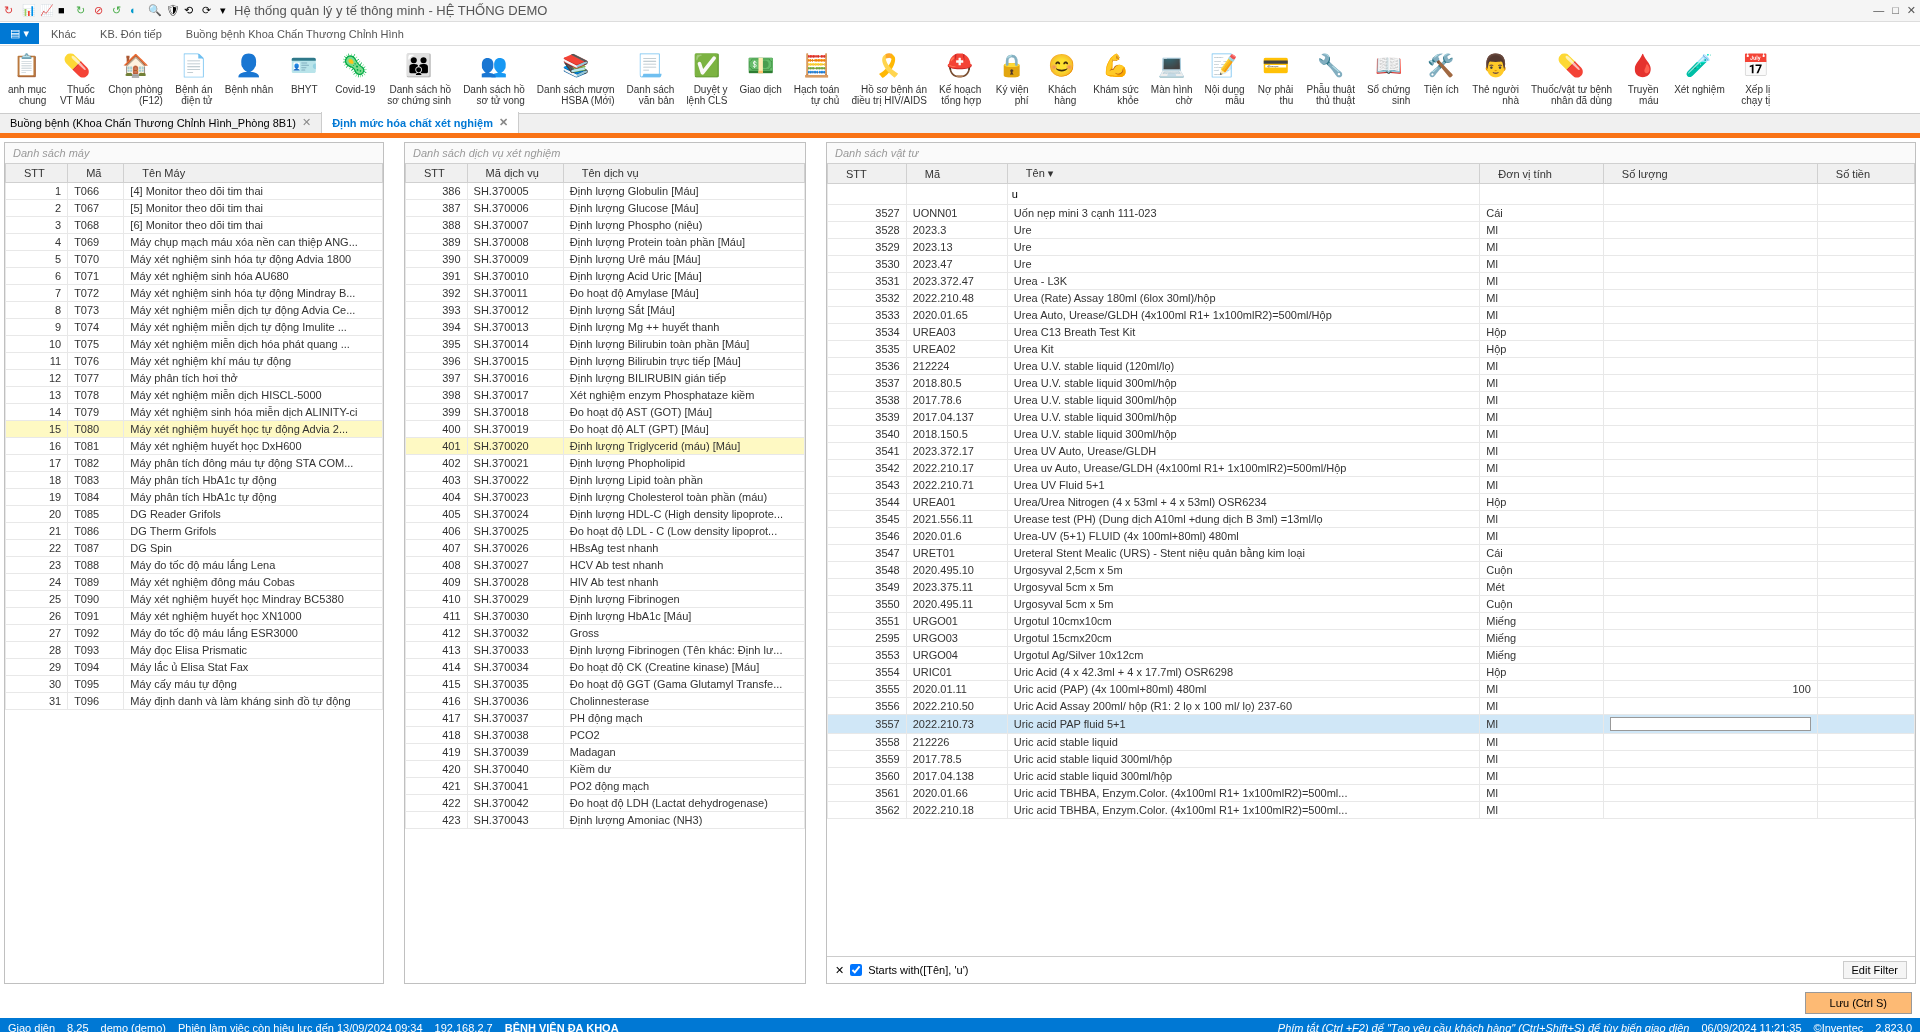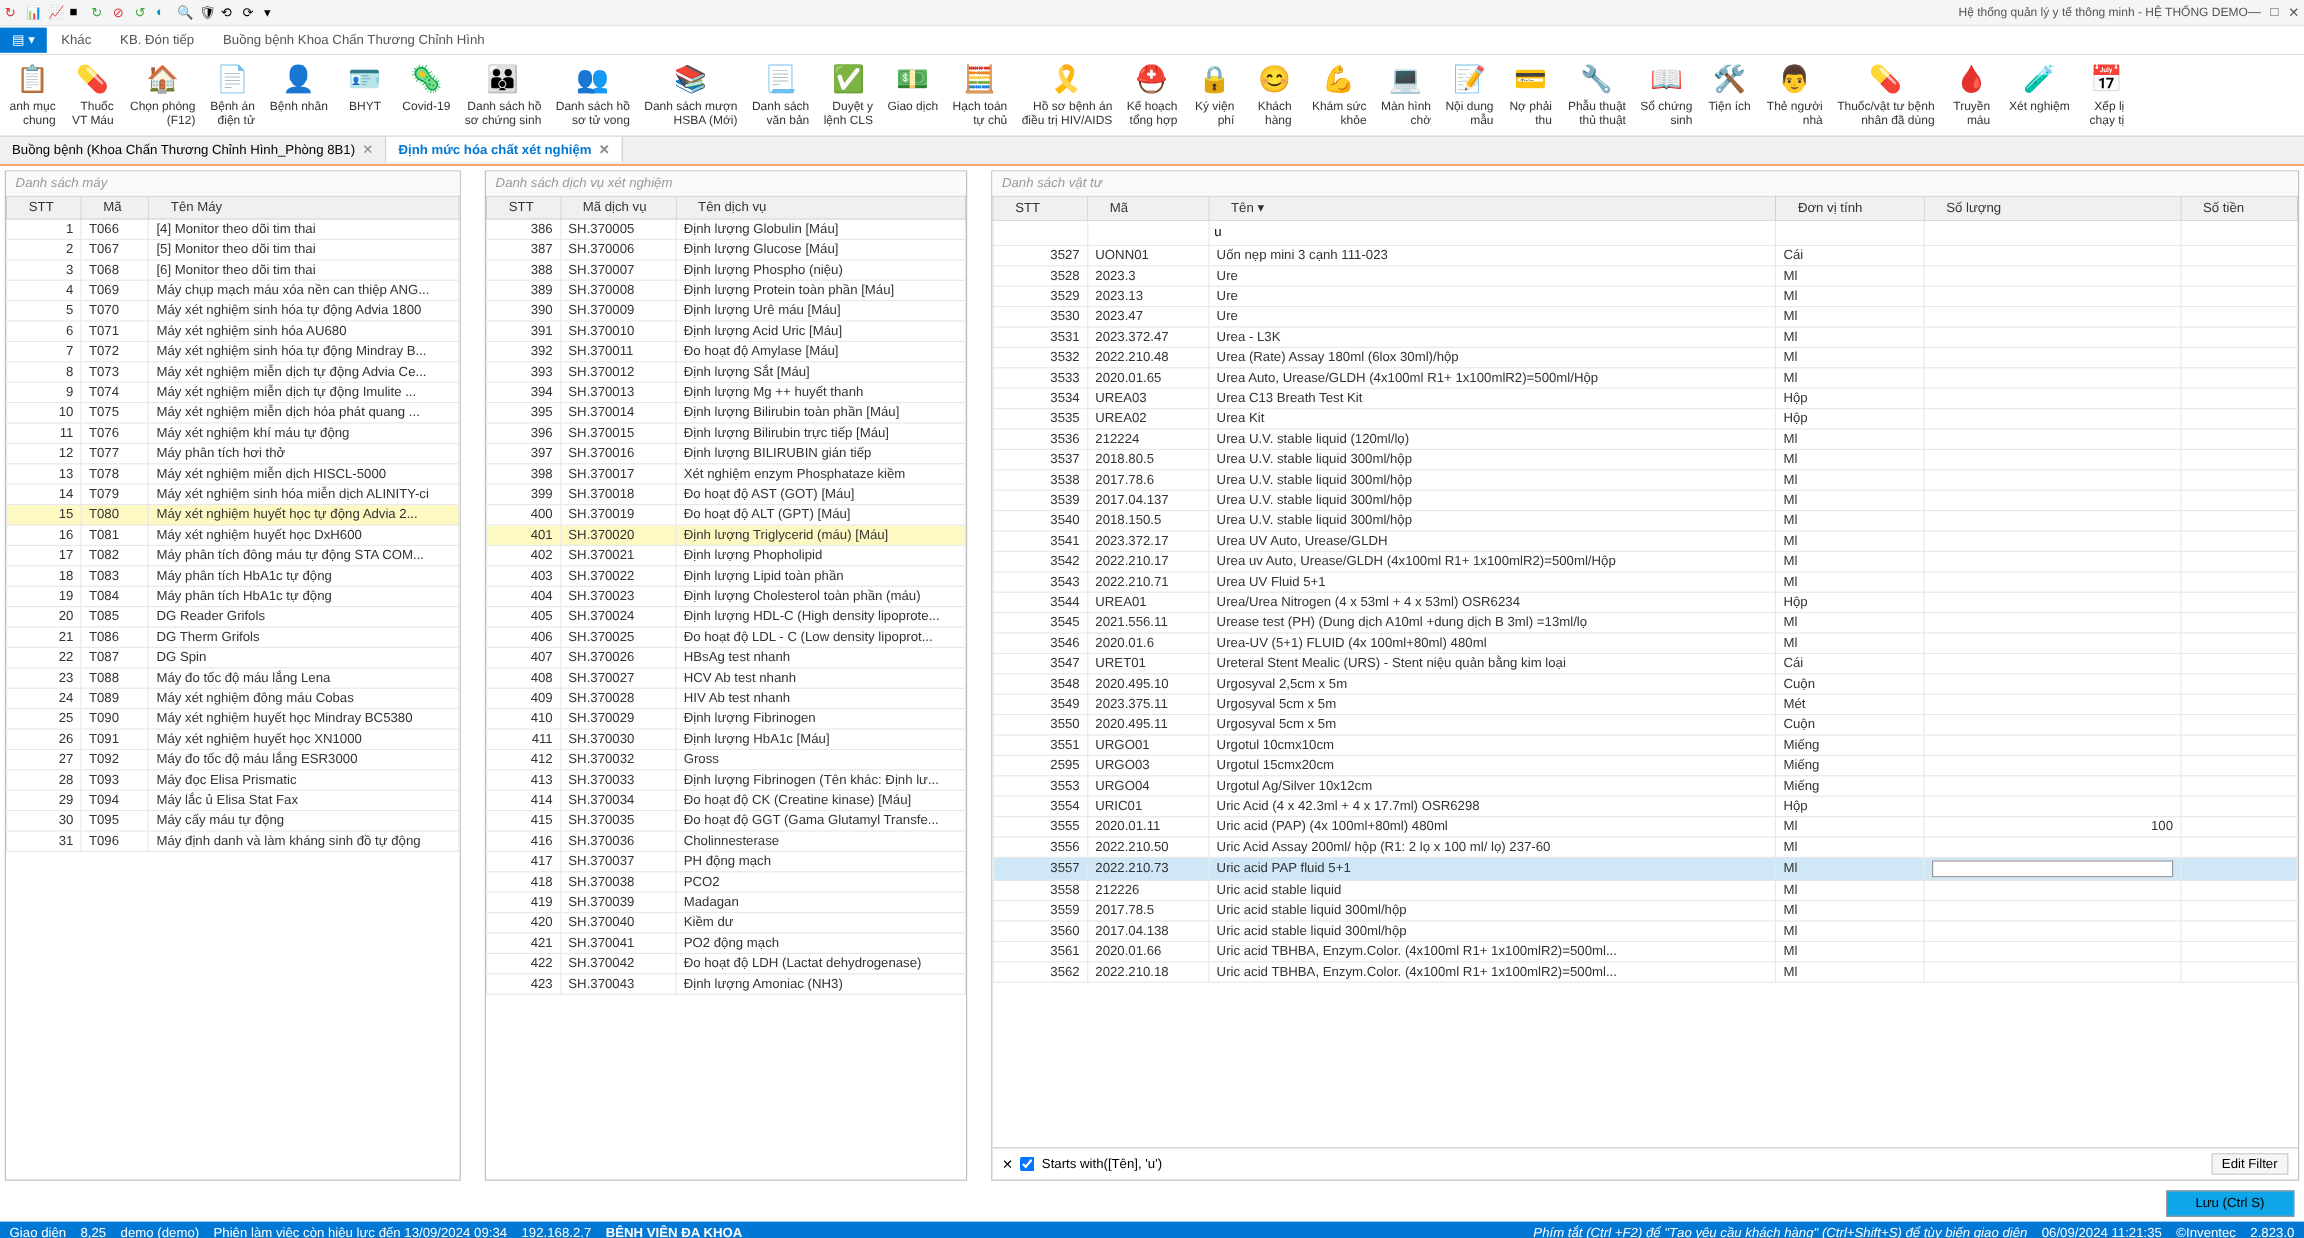--- a/index.html
+++ b/index.html
@@ -1,30 +1,30 @@
 <!DOCTYPE html>
 <html><head>
 <meta charset="utf-8">
 <style>
 *{margin:0;padding:0;box-sizing:border-box;font-family:"Segoe UI",Tahoma,sans-serif;font-size:11px}
 body{background:#fff;overflow:hidden}
 .titlebar{height:22px;background:#f5f5f5;display:flex;align-items:center;padding:0 4px;border-bottom:1px solid #ddd}
 .titlebar-icons{display:flex;gap:4px}
 .titlebar-icons span{width:14px;height:14px;display:inline-block}
-.titlebar-title{flex:1;text-align:right;color:#555;font-size:10px}
+.titlebar-title{flex:1;text-align:left;color:#555;font-size:13px}
 .titlebar-controls{display:flex;gap:8px;font-size:14px;color:#555}
 .titlebar-controls span{cursor:pointer}
 .ribbon-tabs{height:24px;display:flex;align-items:center;background:#fff;border-bottom:1px solid #ddd}
 .ribbon-tab{padding:4px 12px;color:#555;cursor:pointer}
 .ribbon-tab.active{background:#0078d4;color:#fff}
 .ribbon{height:68px;background:#fff;border-bottom:1px solid #ccc;display:flex;align-items:flex-start;padding:2px;overflow:hidden}
 .ribbon-item{display:flex;flex-direction:column;align-items:center;padding:2px 6px;cursor:pointer;min-width:50px}
 .ribbon-item .ricon{width:32px;height:32px;display:flex;align-items:center;justify-content:center;font-size:22px}
 .ribbon-item .rlabel{font-size:10px;text-align:right;color:#333;line-height:1.1;margin-top:2px;white-space:pre-line}
-.doctabs{height:24px;background:#f0f0f0;border-bottom:1px solid #f97316;display:flex;align-items:flex-start}
+.doctabs{height:24px;background:#f0f0f0;border-bottom:5px solid #f97316;display:flex;align-items:flex-end}
 .doctab{padding:4px 10px;display:flex;align-items:center;gap:6px;border-right:1px solid #ccc;cursor:pointer}
 .doctab.active{background:#fff;color:#0078d4;font-weight:bold}
 .doctab .close{color:#888;cursor:pointer}
 .workspace{display:flex;height:calc(100vh - 22px - 24px - 68px - 24px - 24px - 20px);gap:20px;padding:4px}
 .panel{border:1px solid #c0c0c0;display:flex;flex-direction:column;background:#fff}
 .panel-title{padding:4px 8px;color:#999;font-style:italic;background:#fafafa}
 .grid{flex:1;overflow:auto;position:relative}
 .grid table{width:100%;border-collapse:collapse}
 .grid th{background:#f0f0f0;border:1px solid #d0d0d0;padding:3px 18px;text-align:left;font-weight:normal;color:#333;position:sticky;top:0}
 .grid td{border:1px solid #e8e8e8;padding:2px 6px;color:#333}
@@ -32,21 +32,21 @@
 .grid tr.highlighted td{background:#fef9c3}
 .panel1{width:380px}
 .panel2{width:402px}
 .panel3{flex:1}
 .filter-row td{background:#fff;padding:2px}
 .filter-row input{width:100%;border:none;outline:none;padding:2px}
 .bottom-filter{display:flex;align-items:center;padding:4px 8px;border-top:1px solid #ccc;gap:6px}
 .bottom-filter input[type=checkbox]{width:12px;height:12px}
 .edit-filter-btn{margin-left:auto;padding:2px 8px;border:1px solid #ccc;background:#f5f5f5;cursor:pointer}
 .save-area{display:flex;justify-content:flex-end;padding:4px 8px}
-.save-btn{padding:4px 24px;border:1px solid #999;background:#0ea5e9;cursor:pointer}
+.save-btn{padding:4px 24px;border:1px solid #999;background:#fdba74;cursor:pointer}
 .statusbar{height:20px;background:#0078d4;color:#fff;display:flex;align-items:center;padding:0 8px;font-size:10px;gap:12px}
 .statusbar .right{margin-left:auto;display:flex;gap:12px}
 .num-col{text-align:right}
 </style>
 </head>
 <body>
 
 <div class="titlebar">
   <div class="titlebar-icons">
     <span style="color:#d33">↻</span>

